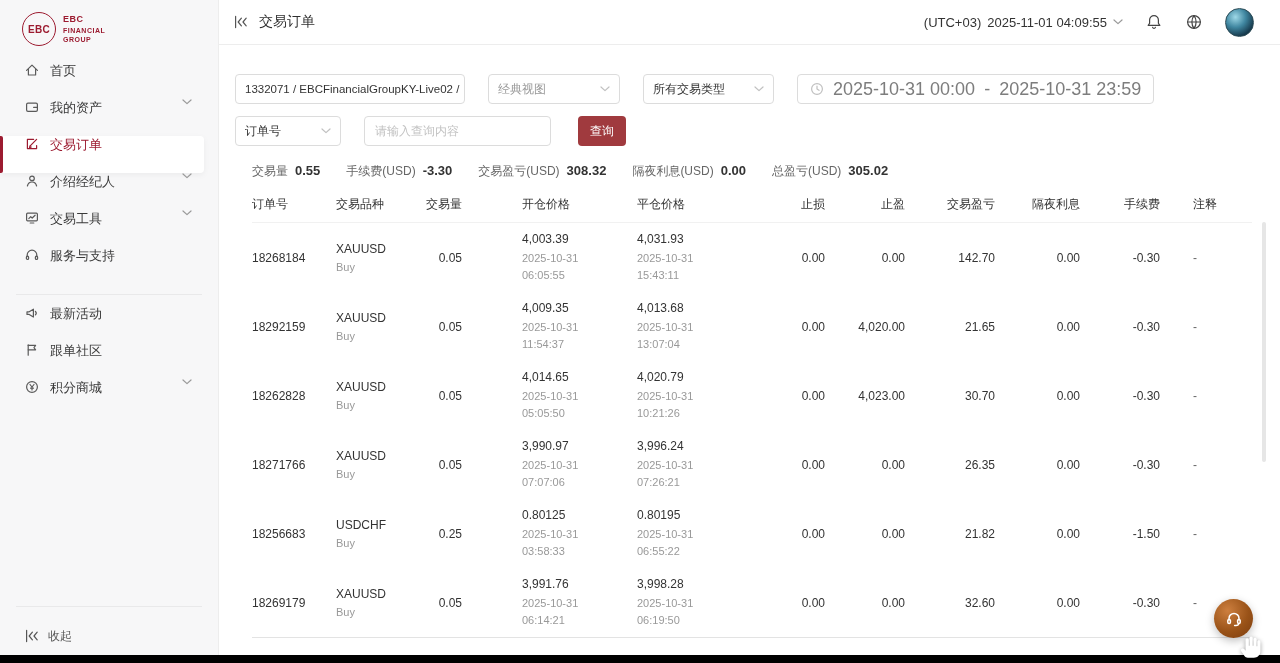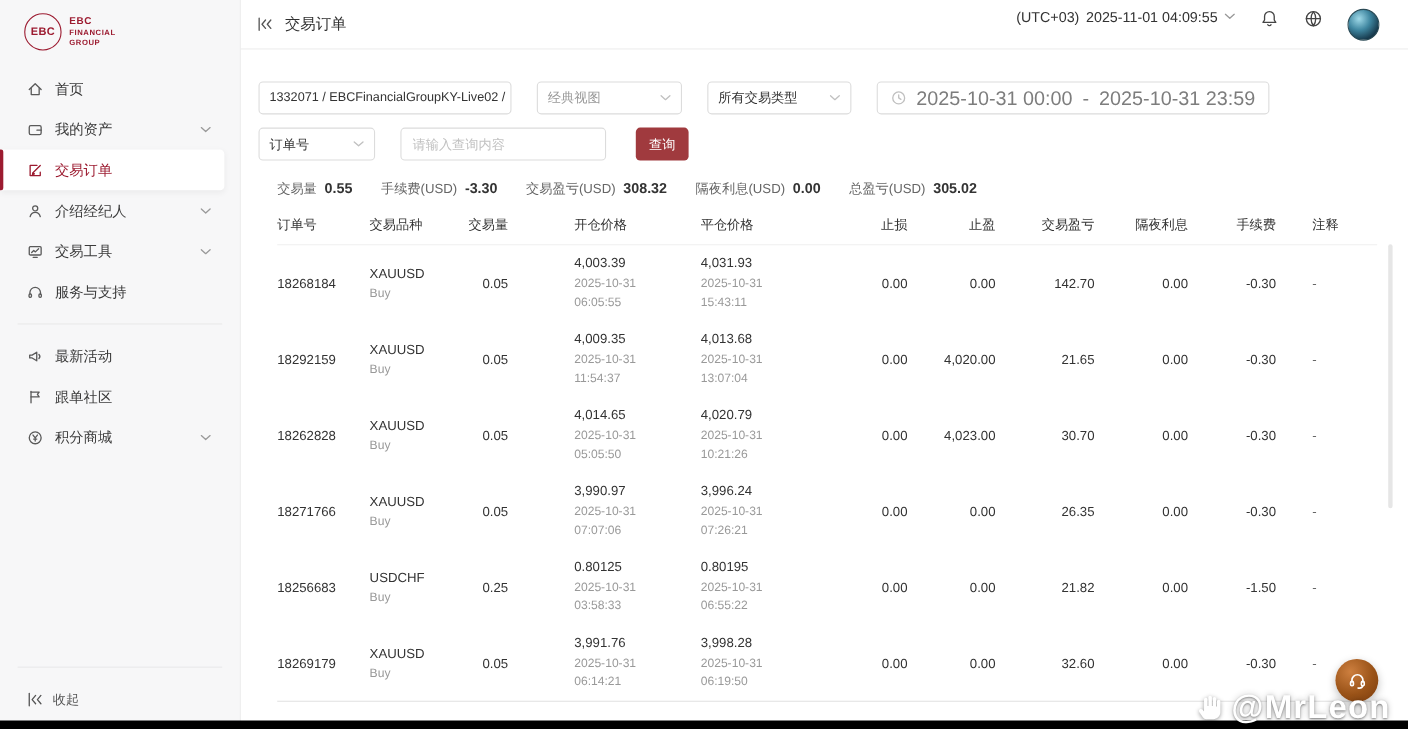--- a/index.html
+++ b/index.html
@@ -7,42 +7,42 @@
   body{font-family:"Liberation Sans","DejaVu Sans",sans-serif;background:#fff;color:#333;overflow:hidden;position:relative}
   .app{display:flex;width:1280px;height:663px}
 
   
   .sidebar{width:219px;min-width:219px;background:#f7f7f8;border-right:1px solid #ededed;position:relative;padding-top:8px}
   .logo{display:flex;align-items:center;gap:7px;padding:4px 0 16px 22px}
   .logo-circle{width:34px;height:34px;border:1.5px solid #9c1b30;border-radius:50%;display:flex;align-items:center;justify-content:center;color:#9c1b30;font-size:10px;font-weight:bold;letter-spacing:.3px}
   .logo-text{color:#9c1b30;font-size:7px;font-weight:bold;line-height:1.35;letter-spacing:.5px}
   .logo-text .l1{font-size:9px}
   .nav{display:flex;flex-direction:column}
-  .nav-item{height:37px;display:flex;align-items:center;gap:10px;padding:0 12px 0 24px;margin-right:14px;font-size:13px;color:#3a3a3a;cursor:pointer;border-radius:0 4px 4px 0;position:relative}
+  .nav-item{height:37px;display:flex;gap:10px;padding:0 12px 0 24px;margin-right:14px;font-size:13px;color:#3a3a3a;cursor:pointer;border-radius:0 4px 4px 0;position:relative}
   .nav-icon{width:16px;height:16px;color:#5a5a5a;flex:none}
   .nav-icon svg{width:16px;height:16px;display:block}
   svg.line{fill:none;stroke:currentColor;stroke-width:1.2;stroke-linecap:round;stroke-linejoin:round}
   .nav-caret{margin-left:auto;color:#9a9a9a;display:flex}
   .nav-caret svg{width:10px;height:6px}
   .nav-item.active{background:#fff;color:#9c1b30;box-shadow:0 2px 6px rgba(0,0,0,.05)}
   .nav-item.active::before{content:"";position:absolute;left:0;top:0;bottom:0;width:3px;background:#9c1b30;border-radius:0 2px 2px 0}
   .nav-item.active .nav-icon{color:#9c1b30}
   .sb-divider{height:1px;background:#e9e9ea;margin:10px 16px}
   .sidebar-bottom{position:absolute;left:0;right:0;bottom:8px}
   .collapse-row{display:flex;align-items:center;gap:8px;height:38px;padding:0 24px;font-size:12px;color:#555;cursor:pointer}
   .collapse-row svg{width:14px;height:14px}
 
   
   .main{flex:1;display:flex;flex-direction:column;min-width:0;position:relative;background:#fff}
   .topbar{height:45px;border-bottom:1px solid #ededed;display:flex;align-items:center;padding:0 26px 0 14px;flex:none}
   .tb-left{display:flex;align-items:center;gap:10px}
   .icon-btn{display:flex;align-items:center;justify-content:center;color:#555;cursor:pointer}
   .icon-btn svg{width:16px;height:16px}
   .tb-title{font-size:14px;font-weight:500;color:#2f2f2f}
-  .tb-right{margin-left:auto;display:flex;align-items:flex-start;gap:22px}
+  .tb-right{margin-left:auto;display:flex;align-items:center;gap:22px}
   .tb-time{display:flex;align-items:center;gap:6px;font-size:13px;color:#333;cursor:pointer}
   .tb-time .caret{color:#999;display:flex}
   .tb-time .caret svg{width:10px;height:6px}
   .round-icon{color:#444;cursor:pointer;display:flex}
   .round-icon svg{width:18px;height:18px}
   .avatar{width:29px;height:29px;border-radius:50%;background:radial-gradient(circle at 35% 30%,#9fd9e8 0%,#3f86a0 40%,#173a4d 75%,#0c2230 100%);border:1px solid #2a4a55;cursor:pointer}
 
   
   .content{flex:1;padding:29px 24px 0 16px;position:relative;overflow:hidden}
   .frow{display:flex;gap:23px;align-items:center}
@@ -518,14 +518,13 @@
       <path d="M15 14.4a3.2 3.2 0 0 1-3 2.1h-1.4"></path>
     </svg>
 </div>
 
 <div class="bottom-strip"></div>
 
 <div class="watermark">
   <svg viewBox="0 0 24 24" fill="#ffffff">
       <path d="M9 21c-1.2 0-2.3-.6-3-1.6l-3-4.4c-.5-.8-.3-1.8.5-2.3.7-.5 1.6-.3 2.2.3L7 14.6V4.5C7 3.7 7.7 3 8.5 3s1.5.7 1.5 1.5V10h.6V2.8c0-.8.7-1.5 1.5-1.5s1.5.7 1.5 1.5V10h.6V4c0-.8.7-1.5 1.5-1.5s1.5.7 1.5 1.5v6.4h.6V6.2c0-.8.7-1.4 1.5-1.4s1.4.6 1.4 1.4V15c0 3.3-2.7 6-6 6H9z"></path>
     </svg>
-  <span>@MrLeon</span>
 </div>
 
 </body></html>

